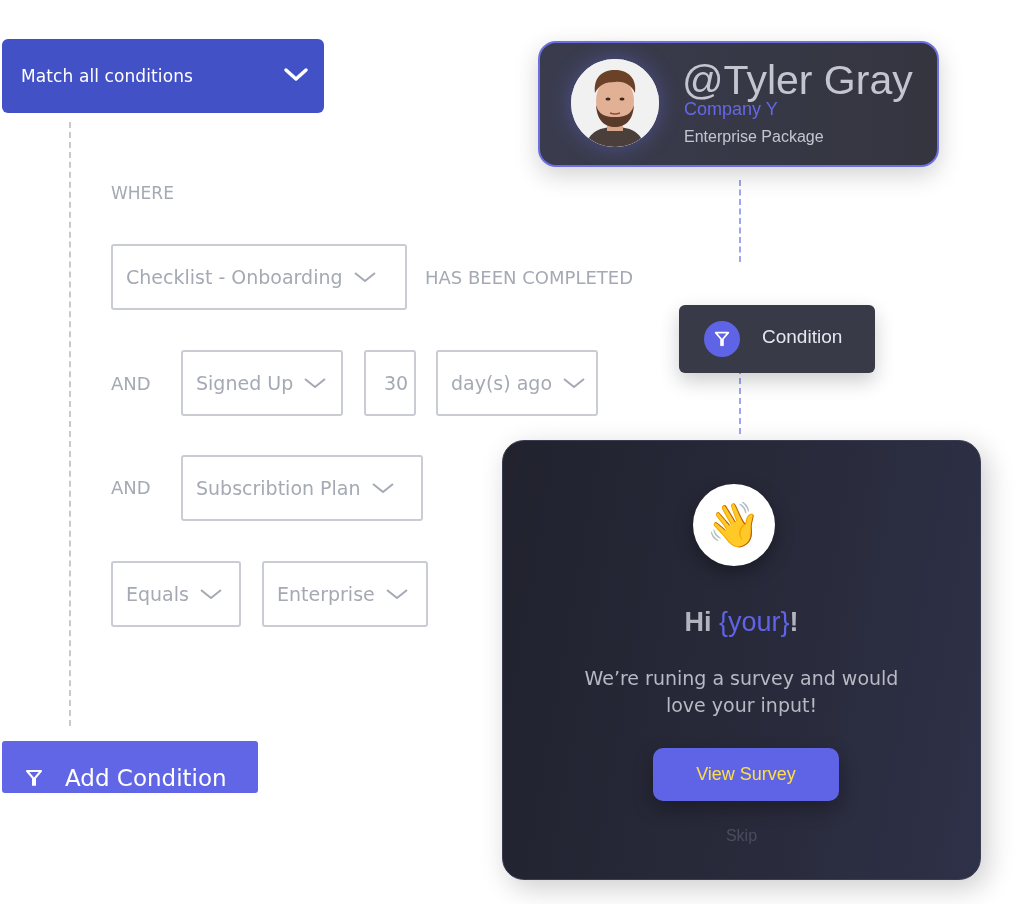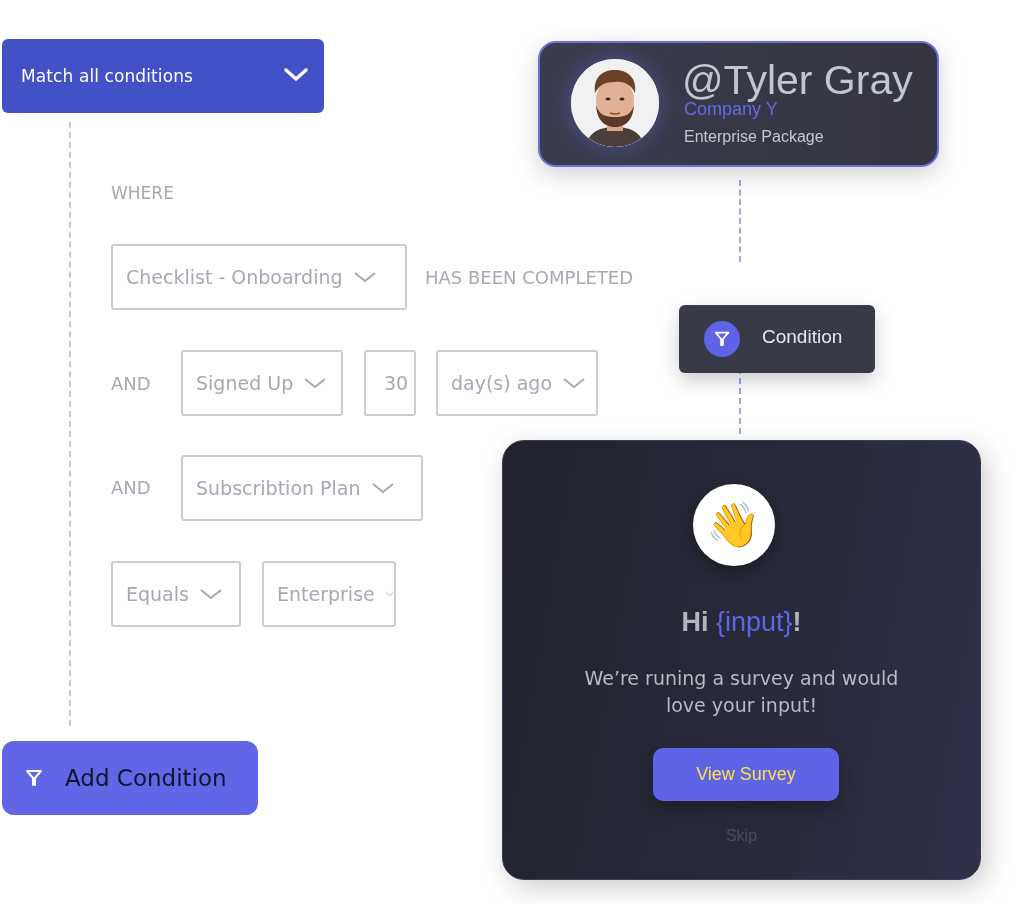--- a/index.html
+++ b/index.html
@@ -86,22 +86,22 @@
     display: flex; align-items: center; justify-content: center;
     font-size: 18px; font-family: "Liberation Sans", sans-serif; cursor: pointer;
     box-shadow: 0 8px 20px rgba(0,0,0,0.3);
   }
   .skip {
     position: absolute; left: 0; width: 100%; top: 386px; text-align: center;
     color: #4b4d5e; font-size: 16px; font-family: "Liberation Sans", sans-serif; cursor: pointer;
   }
 
   .add-btn {
-    position: absolute; left: 2px; top: 741px; width: 256px; height: 74px;
-    background: #6066e6; border-radius: 12px; color: #0f172a;
+    position: absolute; left: 2px; top: 741px; width: 256px; height: 52px;
+    background: #6066e6; border-radius: 3px; color: #ffffff;
     display: flex; align-items: center; cursor: pointer;
     font-size: 23px; font-family: "DejaVu Sans", sans-serif;
   }
   .add-btn .ic { position: absolute; left: 22px; top: 27px; width: 20px; height: 20px; }
   .add-btn .txt { position: absolute; left: 63px; top: 24px; }
 </style>
 </head>
 <body>
 
 <div class="vline-left"></div>
@@ -149,21 +149,21 @@
       <polyline points="2,3 12,11 22,3" fill="none" stroke="#a4a9b3" stroke-width="2"></polyline>
     </svg>
 </div>
 
 <div class="sel" style="left:111px;top:561px;width:130px;">
   <span>Equals</span>
   <svg class="chev" viewBox="0 0 24 14">
       <polyline points="2,3 12,11 22,3" fill="none" stroke="#a4a9b3" stroke-width="2"></polyline>
     </svg>
 </div>
-<div class="sel" style="left:262px;top:561px;width:134px;">
+<div class="sel" style="left:262px;top:561px;width:166px;">
   <span>Enterprise</span>
   <svg class="chev" viewBox="0 0 24 14">
       <polyline points="2,3 12,11 22,3" fill="none" stroke="#a4a9b3" stroke-width="2"></polyline>
     </svg>
 </div>
 
 <div class="add-btn">
   <svg class="ic" viewBox="0 0 20 20">
     <path d="M3,3 H17 L11,10 V17 M9,17 V10 L3,3" fill="none" stroke="#fff" stroke-width="2" stroke-linejoin="round" stroke-linecap="round"></path>
   </svg>
@@ -197,21 +197,21 @@
   </div>
   <span class="txt">Condition</span>
 </div>
 
 <div class="card">
   <div class="wave">
     <span style="font-size:44px;line-height:1;">👋</span>
   </div>
   <div class="greet">
     <span class="hi">Hi</span>
-    <span class="nm">{input}</span><span class="ex">!</span>
+    <span class="nm">{your}</span><span class="ex">!</span>
   </div>
   <div class="msg">
     <div>We’re runing a survey and would</div>
     <div>love your input!</div>
   </div>
   <div class="survey-btn">View Survey</div>
   <div class="skip">Skip</div>
 </div>
 
 </body></html>

